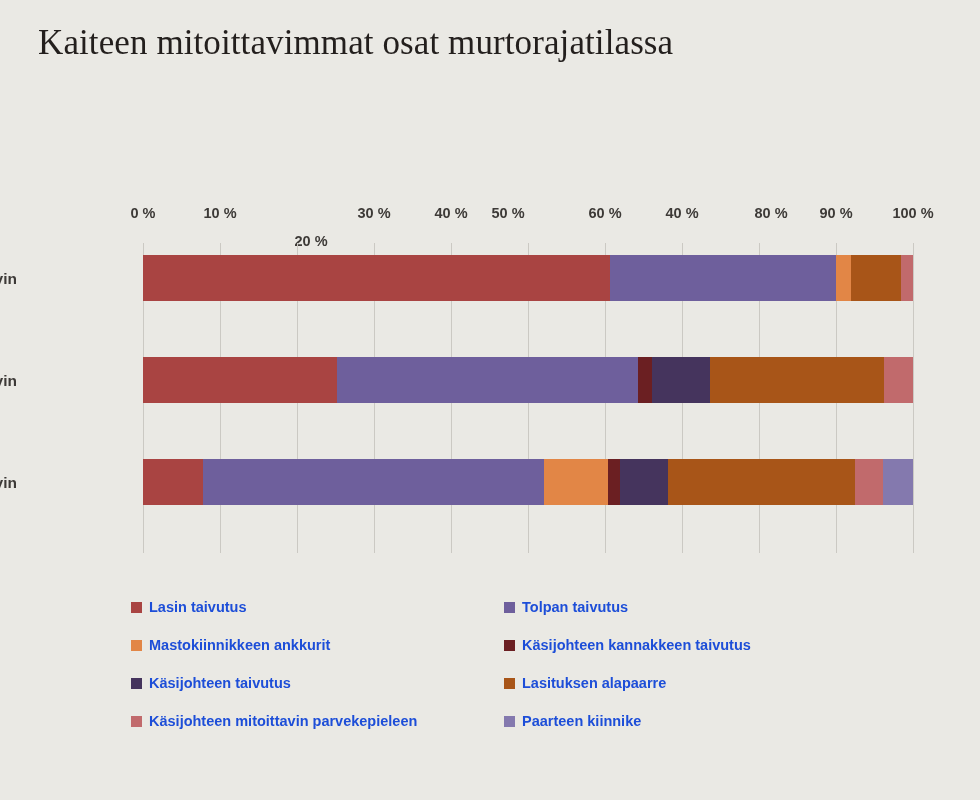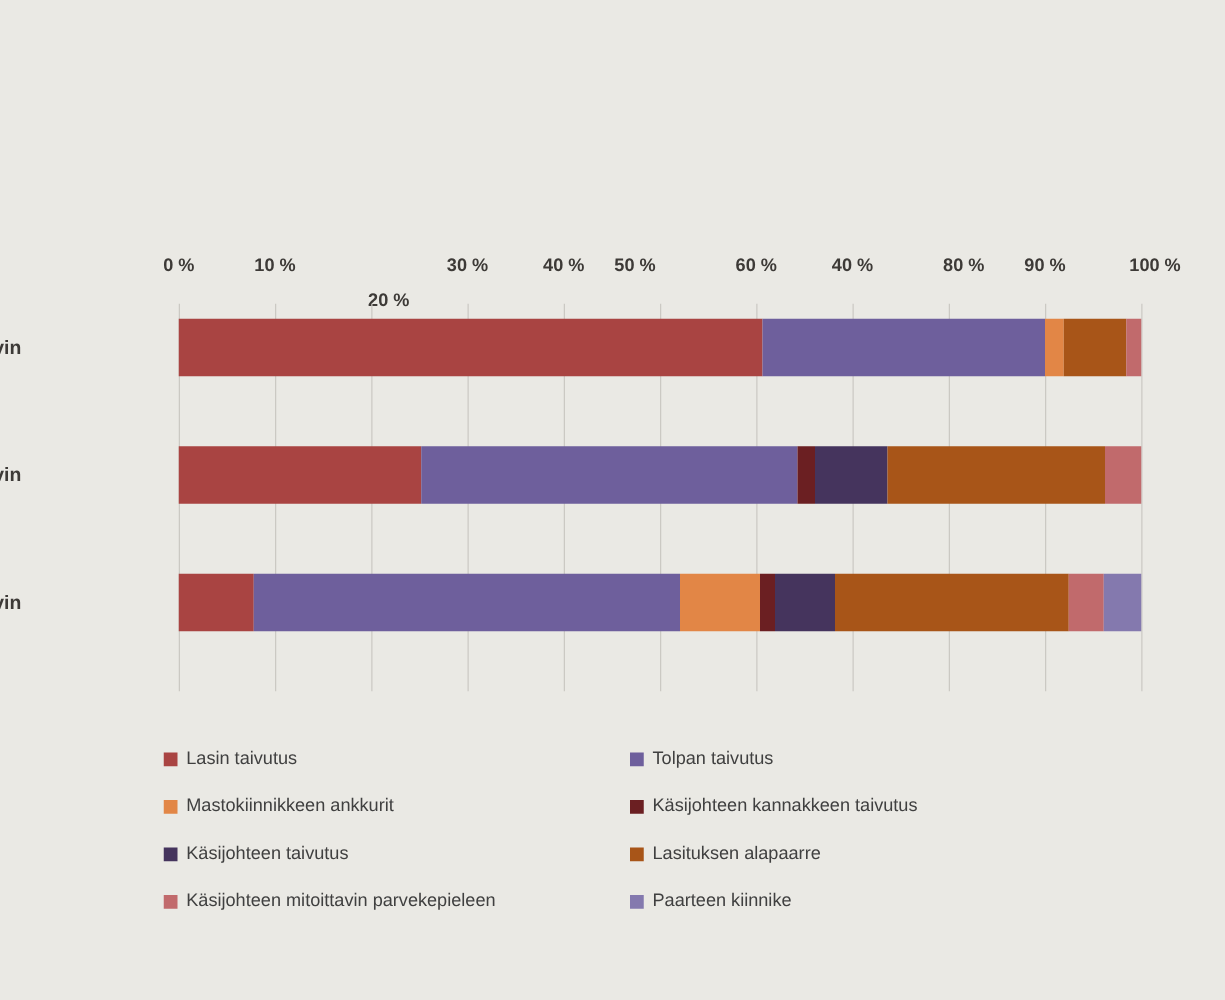--- a/index.html
+++ b/index.html
@@ -123,45 +123,46 @@
   }
   .legend-entry.col-left { width: 373px; }
   .legend-swatch {
     width: 11px;
     height: 11px;
     margin-right: 7px;
     flex: 0 0 auto;
   }
   .legend-text {
     font-size: 14.5px;
-    font-weight: 400;
-    color: #404040;
+    font-weight: 700;
+    color: #1d4ed8;
     line-height: 15px;
   }
 </style>
 </head>
 <body>
 
 <div id="title-block">
+  <div class="title-line">Kaiteen mitoittavimmat osat murtorajatilassa</div>
 </div>
 
 <div id="chart-area">
 
   <div id="x-axis-labels">
       <div class="x-tick-label" style="left: 143px;">0 %</div>
       <div class="x-tick-label" style="left: 220px;">10 %</div>
       <div class="x-tick-label" style="left: 311px; margin-top: 28px;">20 %</div>
       <div class="x-tick-label" style="left: 374px;">30 %</div>
       <div class="x-tick-label" style="left: 451px;">40 %</div>
       <div class="x-tick-label" style="left: 508px;">50 %</div>
       <div class="x-tick-label" style="left: 605px;">60 %</div>
       <div class="x-tick-label" style="left: 682px;">40 %</div>
       <div class="x-tick-label" style="left: 759px; margin-left: 12px;">80 %</div>
       <div class="x-tick-label" style="left: 836px;">90 %</div>
-      <div class="x-tick-label" style="left: 913px; margin-left: 11px;">100 %</div>
+      <div class="x-tick-label" style="left: 913px;">100 %</div>
     </div>
 
   <div id="plot-box">
       <div class="gridline" style="left: 0px; background: rgb(203, 201, 195);"></div>
       <div class="gridline" style="left: 77px; background: rgb(203, 201, 195);"></div>
       <div class="gridline" style="left: 154px; background: rgb(203, 201, 195);"></div>
       <div class="gridline" style="left: 231px; background: rgb(203, 201, 195);"></div>
       <div class="gridline" style="left: 308px; background: rgb(203, 201, 195);"></div>
       <div class="gridline" style="left: 385px; background: rgb(203, 201, 195);"></div>
       <div class="gridline" style="left: 462px; background: rgb(203, 201, 195);"></div>

